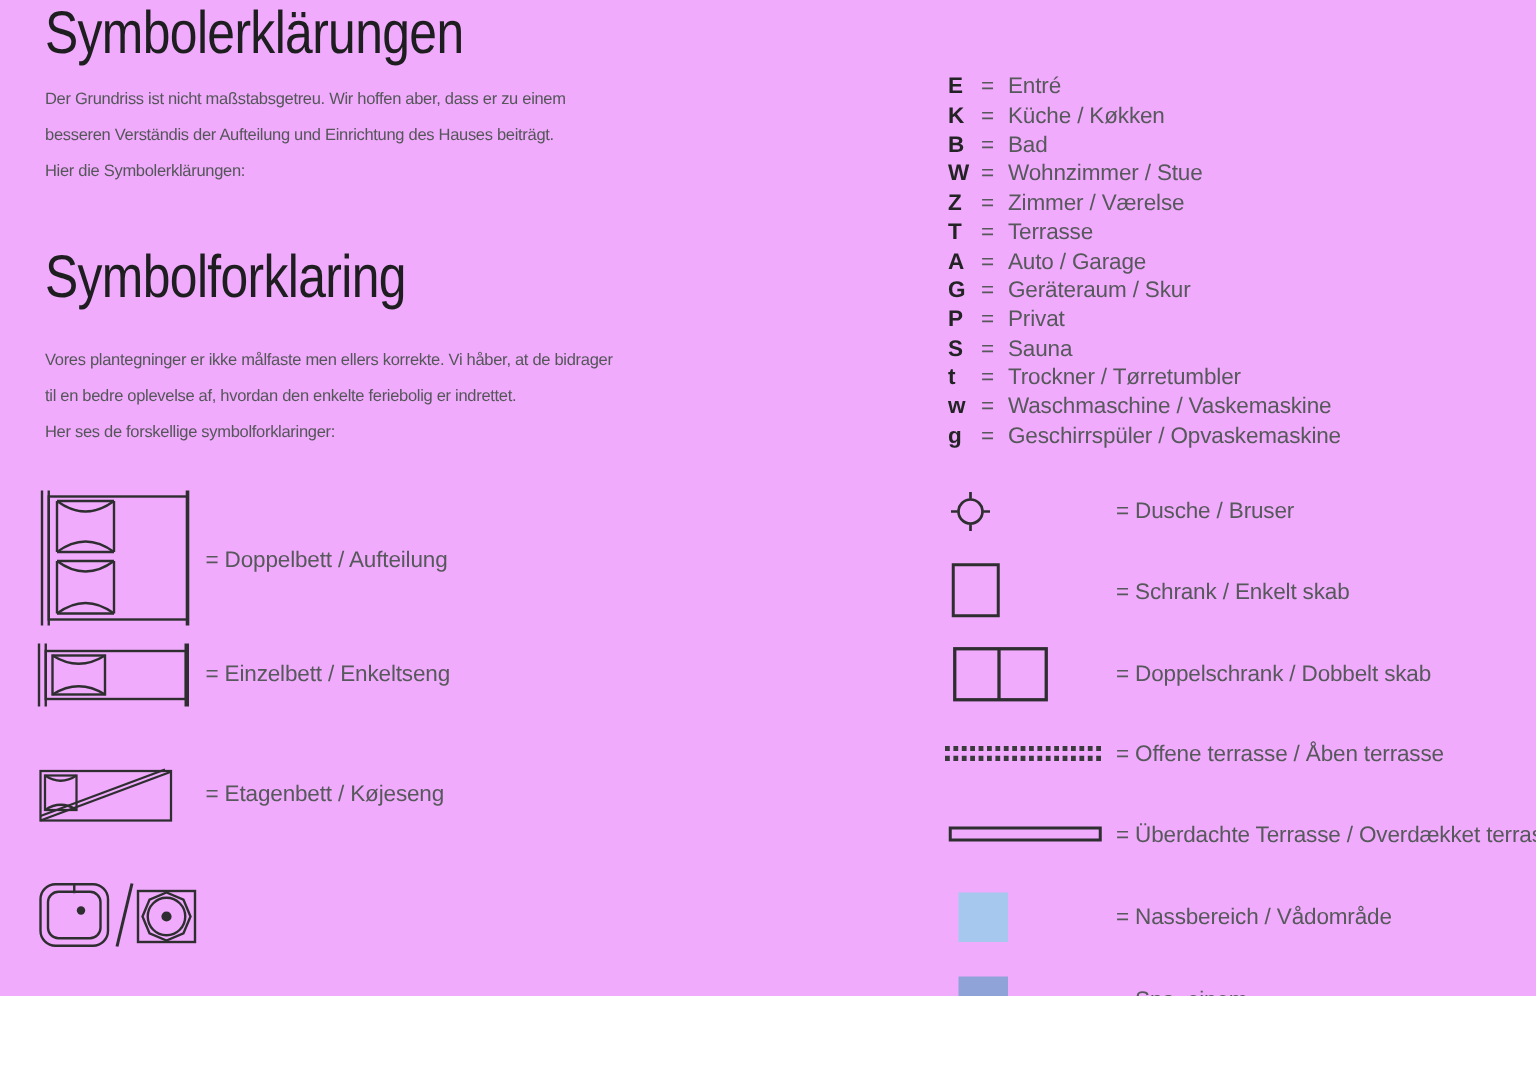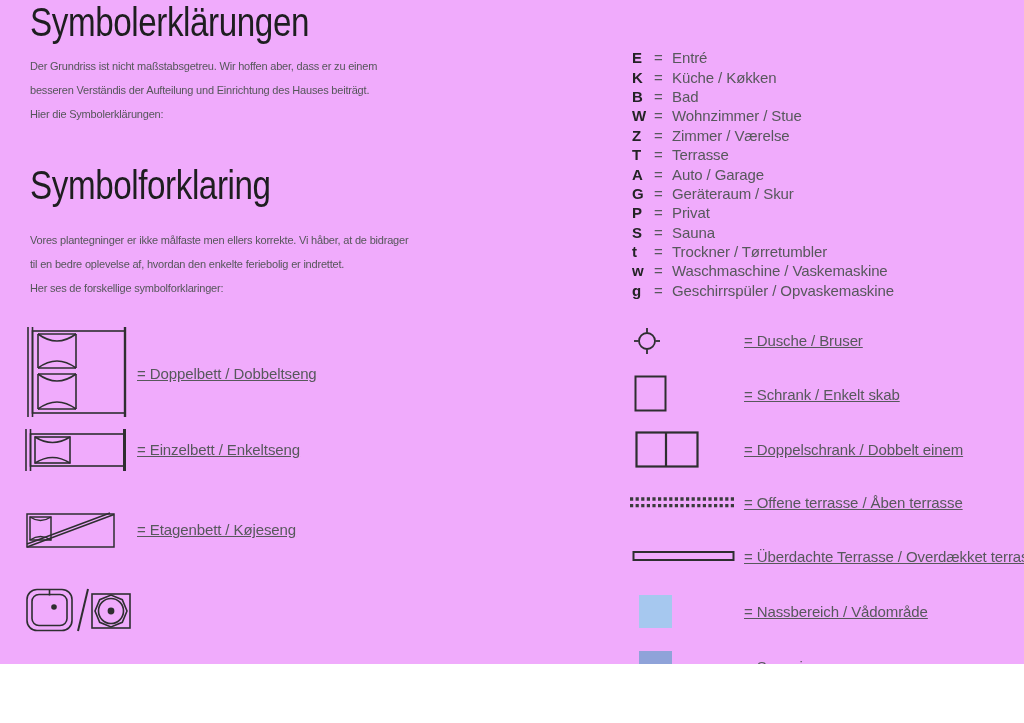--- a/index.html
+++ b/index.html
@@ -14,21 +14,21 @@
   .para{
     position:absolute;left:30px;margin:0;font-size:11px;line-height:24px;color:#55565a;
     letter-spacing:-0.2px;white-space:pre-line;
   }
   .codes{position:absolute;left:632px;top:48px;}
   .code-row{display:flex;align-items:center;height:19.4px;font-size:15px;}
   .code-letter{width:22px;font-weight:700;color:#232325;}
   .code-eq{width:18px;color:#57585c;}
   .code-text{color:#57585c;letter-spacing:-0.1px;}
   .sym-label{
-    position:absolute;font-size:15px;color:#57585c;letter-spacing:-0.1px;white-space:nowrap;text-decoration:underline;
+    position:absolute;font-size:15px;color:#57585c;letter-spacing:-0.1px;white-space:nowrap;
   }
   .icon{position:absolute;}
   .swatch{position:absolute;width:33px;}
 </style>
 </head>
 <body>
 
 <div class="page">
 
   <h1 class="h1" style="top:0px;">Symbolerklärungen</h1>
@@ -119,21 +119,21 @@
       <path d="M12,42 Q31,28 50,42"></path>
     <line x1="12" y1="8" x2="50" y2="8"></line>
       <line x1="12" y1="42" x2="50" y2="42"></line>
     <line x1="12" y1="48" x2="12" y2="83"></line>
       <line x1="50" y1="48" x2="50" y2="83"></line>
     <path d="M12,48 Q31,62 50,48"></path>
       <path d="M12,83 Q31,69 50,83"></path>
     <line x1="12" y1="48" x2="50" y2="48"></line>
       <line x1="12" y1="83" x2="50" y2="83"></line>
   </svg>
-  <span class="sym-label" style="left:137px;top:365px;">= Doppelbett / Dobbeltseng</span>
+  <span class="sym-label" style="left:137px;top:365px;">= Doppelbett / Aufteilung</span>
 
   <svg class="icon" style="left:24px;top:428px;" width="104" height="44" viewBox="0 0 104 44" fill="none" stroke="#2e2e30" stroke-width="1.6">
     <line x1="2" y1="1" x2="2" y2="43"></line>
       <line x1="6.5" y1="1" x2="6.5" y2="43"></line>
     <rect x="6.5" y="6" width="93.5" height="32"></rect>
     <line x1="100.5" y1="1" x2="100.5" y2="43" stroke-width="3"></line>
     <rect x="11" y="9" width="35" height="26"></rect>
     <path d="M11,9 Q28.5,20 46,9"></path>
       <path d="M11,35 Q28.5,24 46,35"></path>
   </svg>
@@ -177,21 +177,21 @@
 
   <svg class="icon" style="left:634px;top:375px;" width="34" height="37" viewBox="0 0 34 37" fill="none" stroke="#2e2e30" stroke-width="2">
     <rect x="1.5" y="1.5" width="30" height="34"></rect>
   </svg>
   <span class="sym-label" style="left:744px;top:386px;">= Schrank / Enkelt skab</span>
 
   <svg class="icon" style="left:635px;top:431px;" width="64" height="37" viewBox="0 0 64 37" fill="none" stroke="#2e2e30" stroke-width="2.2">
     <rect x="1.5" y="1.5" width="61" height="34"></rect>
     <line x1="31" y1="1.5" x2="31" y2="35.5"></line>
   </svg>
-  <span class="sym-label" style="left:744px;top:441px;">= Doppelschrank / Dobbelt einem</span>
+  <span class="sym-label" style="left:744px;top:441px;">= Doppelschrank / Dobbelt skab</span>
 
   <svg class="icon" style="left:629px;top:496px;" width="107" height="13" viewBox="0 0 107 13" fill="none" stroke="#3a3a3c" stroke-width="3.4">
     <line x1="1" y1="3" x2="106" y2="3" stroke-dasharray="3.2 2.4"></line>
     <line x1="1" y1="9.6" x2="106" y2="9.6" stroke-dasharray="3.2 2.4"></line>
   </svg>
   <span class="sym-label" style="left:744px;top:494px;">= Offene terrasse / Åben terrasse</span>
 
   <svg class="icon" style="left:632px;top:550px;" width="103" height="13" viewBox="0 0 103 13" fill="none" stroke="#2e2e30" stroke-width="2">
     <rect x="1.5" y="2" width="100" height="8"></rect>
   </svg>

